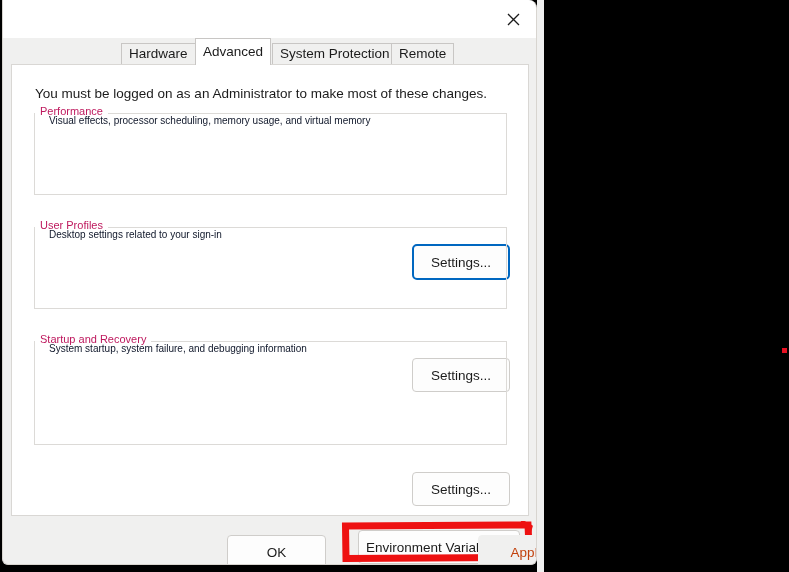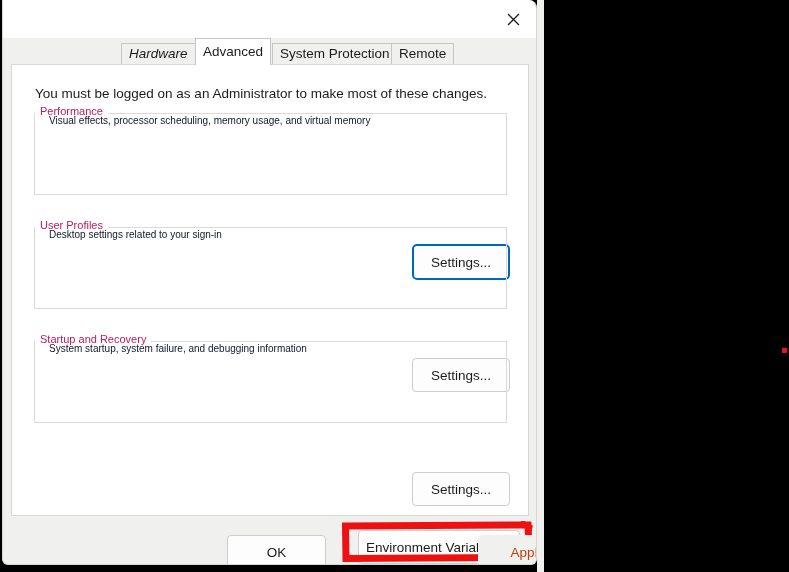--- a/index.html
+++ b/index.html
@@ -180,21 +180,21 @@
     border-color: #f0f0ef;
     color: #c2410c;
     margin-left: 35px;
   }
 
   .grp-settings-btn { width: 98px; height: 31px; }
 
   
   #group-performance { top: 48px;  height: 82px; }
   #group-userprofiles { top: 162px; height: 82px; }
-  #group-startup     { top: 276px; height: 82px; }
+  #group-startup     { top: 276px; height: 104px; }
 
   #btn-settings-performance  { left: 400px; top: 179px; }
   #btn-settings-userprofiles { left: 400px; top: 293px; }
   #btn-settings-startup      { left: 400px; top: 407px; }
 
   #btn-environment-variables {
     left: 346px; top: 465px;
     width: 162px; height: 30px;
   }
 
@@ -227,21 +227,21 @@
 
   <div id="titlebar">
     <div id="close-button">
       <svg width="13" height="13" viewBox="0 0 13 13" aria-hidden="true">
         <path d="M1 1 L12 12 M12 1 L1 12" stroke="#1b1b1b" stroke-width="1.3" fill="none"></path>
       </svg>
     </div>
   </div>
 
   <div id="tabstrip">
-    <div class="tab" id="tab-1" style="left:118px;font-style:italic;">Hardware</div>
+    <div class="tab" id="tab-1" style="left:118px;">Hardware</div>
     <div class="tab selected" id="tab-2" style="left:192px;">Advanced</div>
     <div class="tab" id="tab-3" style="left:269px;">System Protection</div>
     <div class="tab" id="tab-4" style="left:388px;">Remote</div>
   </div>
 
   <div id="tabpage">
 
     <div id="admin-note">You must be logged on as an Administrator to make most of these changes.</div>
 
     <div class="groupbox" id="group-performance">

